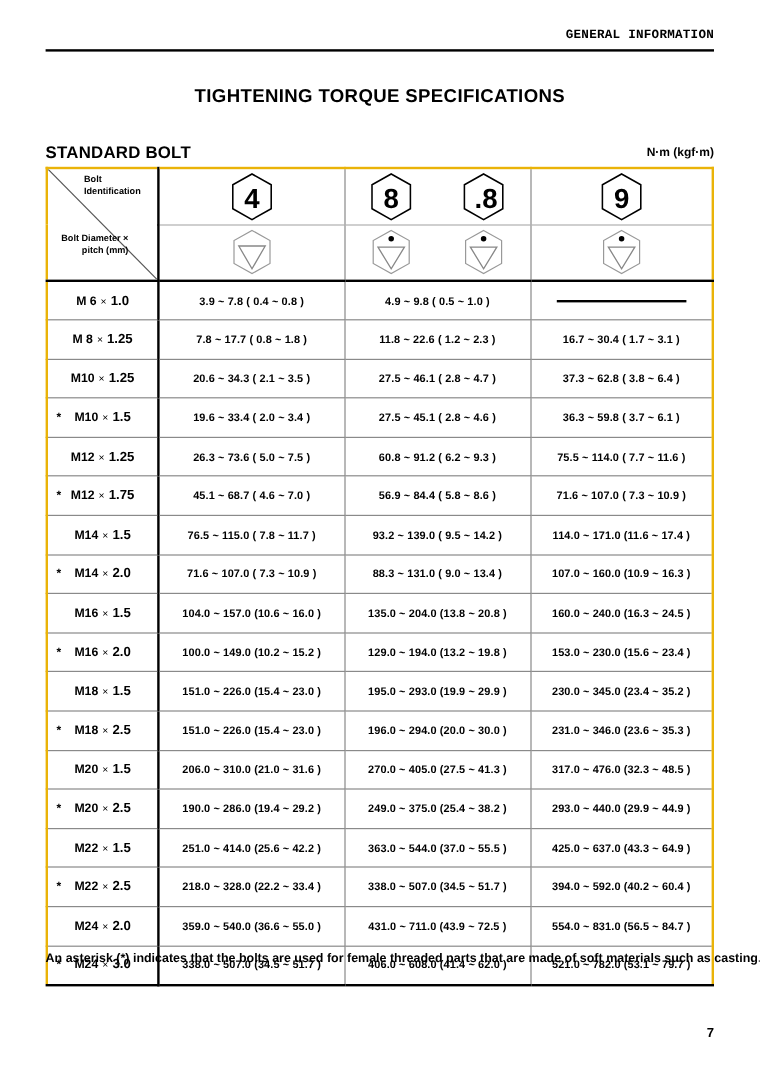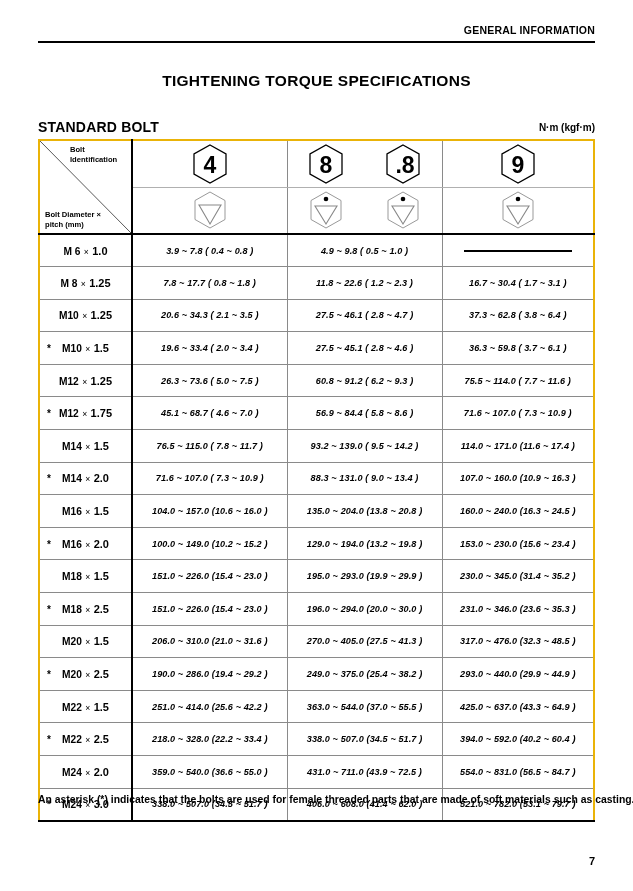--- a/index.html
+++ b/index.html
@@ -23,20 +23,21 @@
 
   
   .running-head {
     position: absolute;
     left: 38px; top: 24px;
     width: 557px;
     text-align: right;
     font-size: 10.5px;
     font-weight: bold;
     letter-spacing: 0.2px;
+    font-family: Liberation Mono, monospace;
   }
   .head-rule {
     position: absolute;
     left: 38px; top: 41px;
     width: 557px;
     height: 2px;
     background: #000;
   }
 
   
@@ -115,22 +116,22 @@
     position: absolute;
     right: 5px; top: 4px;
     text-align: left;
     font-size: 7.6px;
     font-weight: bold;
     line-height: 9.5px;
     width: 56px;
   }
   .corner .lbl-dia {
     position: absolute;
-    left: 5px; bottom: 4px;
-    text-align: left;
+    left: 5px; bottom: 20px;
+    text-align: right;
     font-size: 7.6px;
     font-weight: bold;
     line-height: 9.5px;
     width: 62px;
   }
 
   
   .hdr-icons {
     height: 47px;
     text-align: center;
@@ -169,21 +170,20 @@
   td.size-cell .msz { font-size: 10.2px; }
   td.size-cell .mnum { font-size: 11px; }
   td.size-cell .xsym { font-weight: normal; font-size: 8.6px; padding: 0 1px; }
 
   td.val-cell {
     text-align: center;
     font-size: 9.1px;
     font-weight: bold;
     white-space: nowrap;
     letter-spacing: 0.1px;
-    font-style: italic;
   }
   .dash-line {
     display: inline-block;
     width: 108px;
     height: 1.6px;
     background: #000;
     vertical-align: middle;
   }
   .torque-table tbody tr:last-child td { border-bottom: 2px solid #000 !important; }
 
@@ -379,21 +379,21 @@
         <tr>
           <td class="size-cell"><span class="ast">*</span><span class="msz">M16</span><span class="xsym"> × </span><span class="mnum">2.0</span></td>
           <td class="val-cell">100.0 ~ 149.0 (10.2 ~ 15.2 )</td>
           <td class="val-cell">129.0 ~ 194.0 (13.2 ~ 19.8 )</td>
           <td class="val-cell">153.0 ~ 230.0 (15.6 ~ 23.4 )</td>
         </tr>
         <tr>
           <td class="size-cell"><span class="msz">M18</span><span class="xsym"> × </span><span class="mnum">1.5</span></td>
           <td class="val-cell">151.0 ~ 226.0 (15.4 ~ 23.0 )</td>
           <td class="val-cell">195.0 ~ 293.0 (19.9 ~ 29.9 )</td>
-          <td class="val-cell">230.0 ~ 345.0 (31.4 ~ 35.2 )</td>
+          <td class="val-cell">230.0 ~ 345.0 (23.4 ~ 35.2 )</td>
         </tr>
         <tr>
           <td class="size-cell"><span class="ast">*</span><span class="msz">M18</span><span class="xsym"> × </span><span class="mnum">2.5</span></td>
           <td class="val-cell">151.0 ~ 226.0 (15.4 ~ 23.0 )</td>
           <td class="val-cell">196.0 ~ 294.0 (20.0 ~ 30.0 )</td>
           <td class="val-cell">231.0 ~ 346.0 (23.6 ~ 35.3 )</td>
         </tr>
         <tr>
           <td class="size-cell"><span class="msz">M20</span><span class="xsym"> × </span><span class="mnum">1.5</span></td>
           <td class="val-cell">206.0 ~ 310.0 (21.0 ~ 31.6 )</td>

